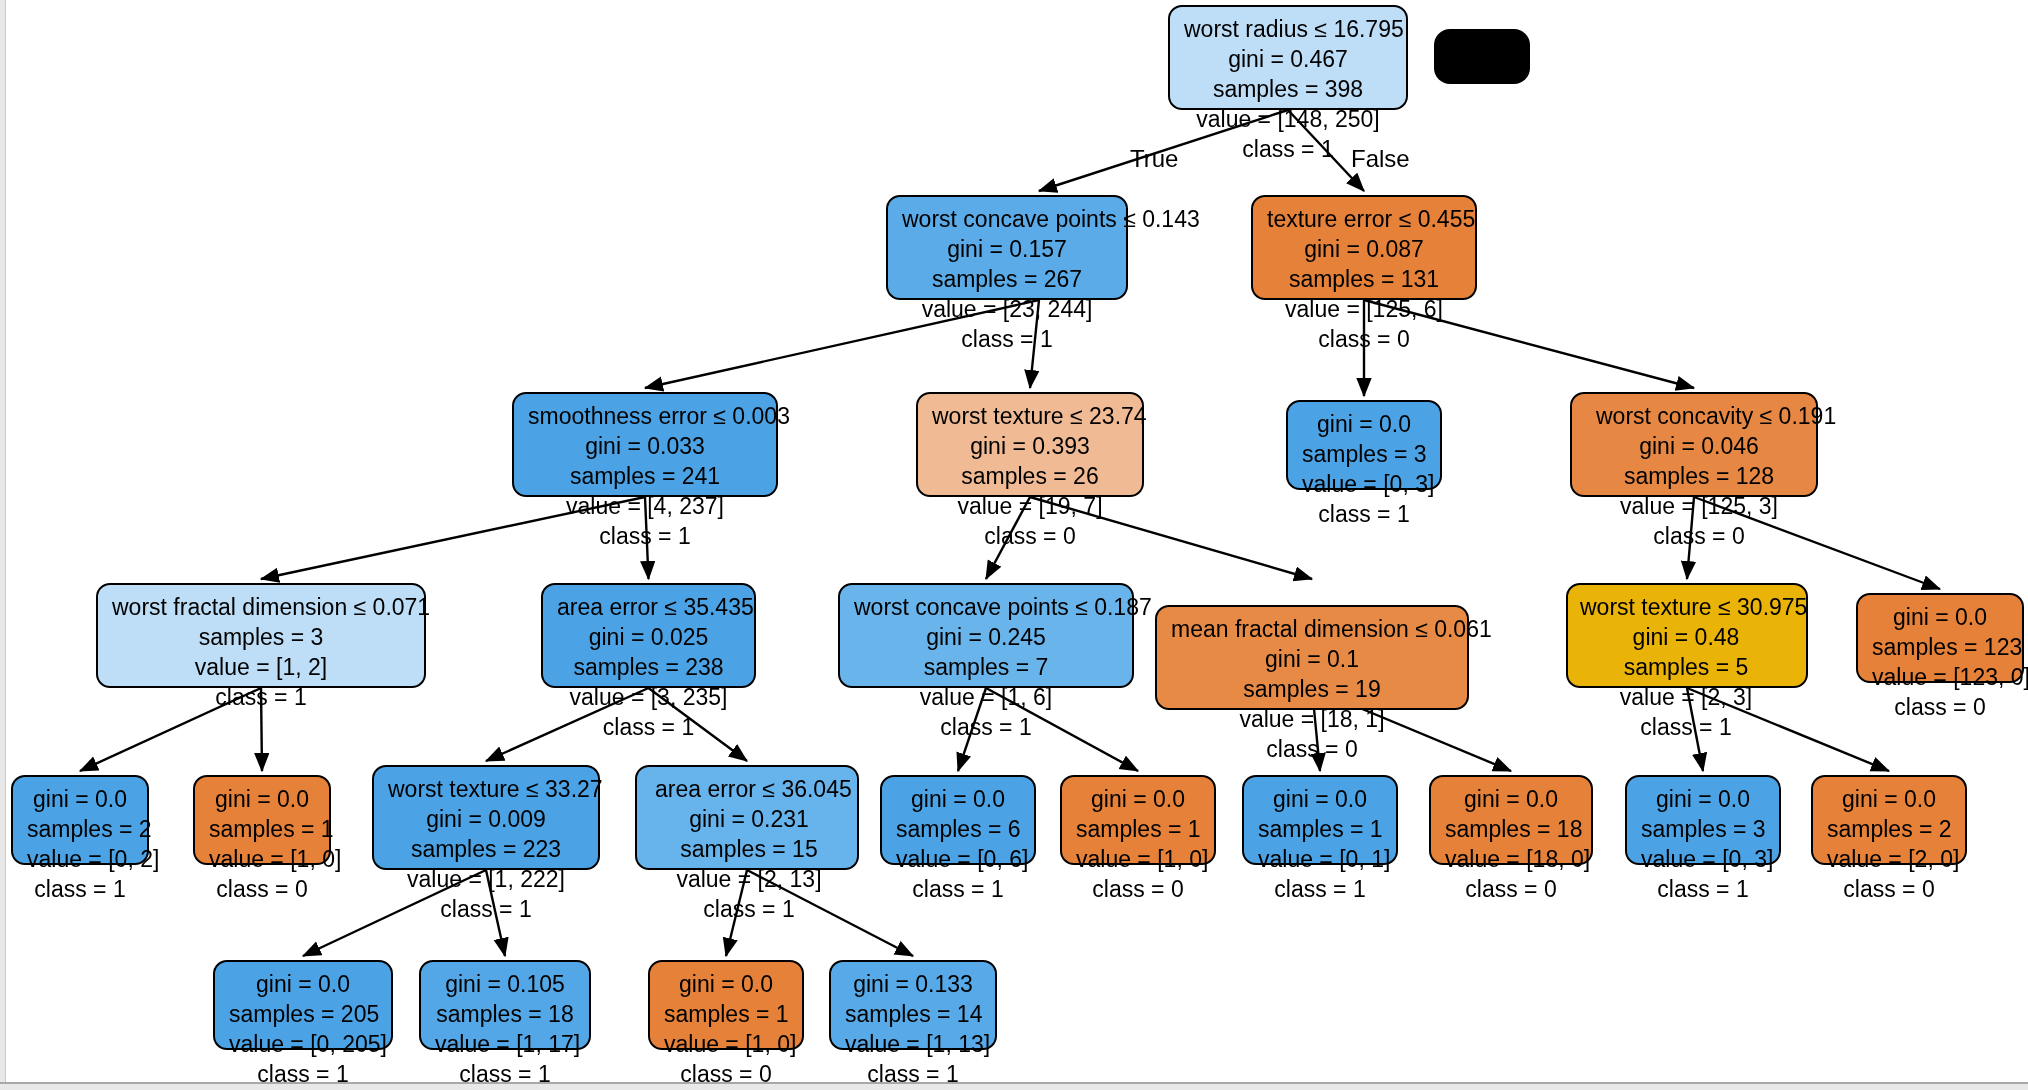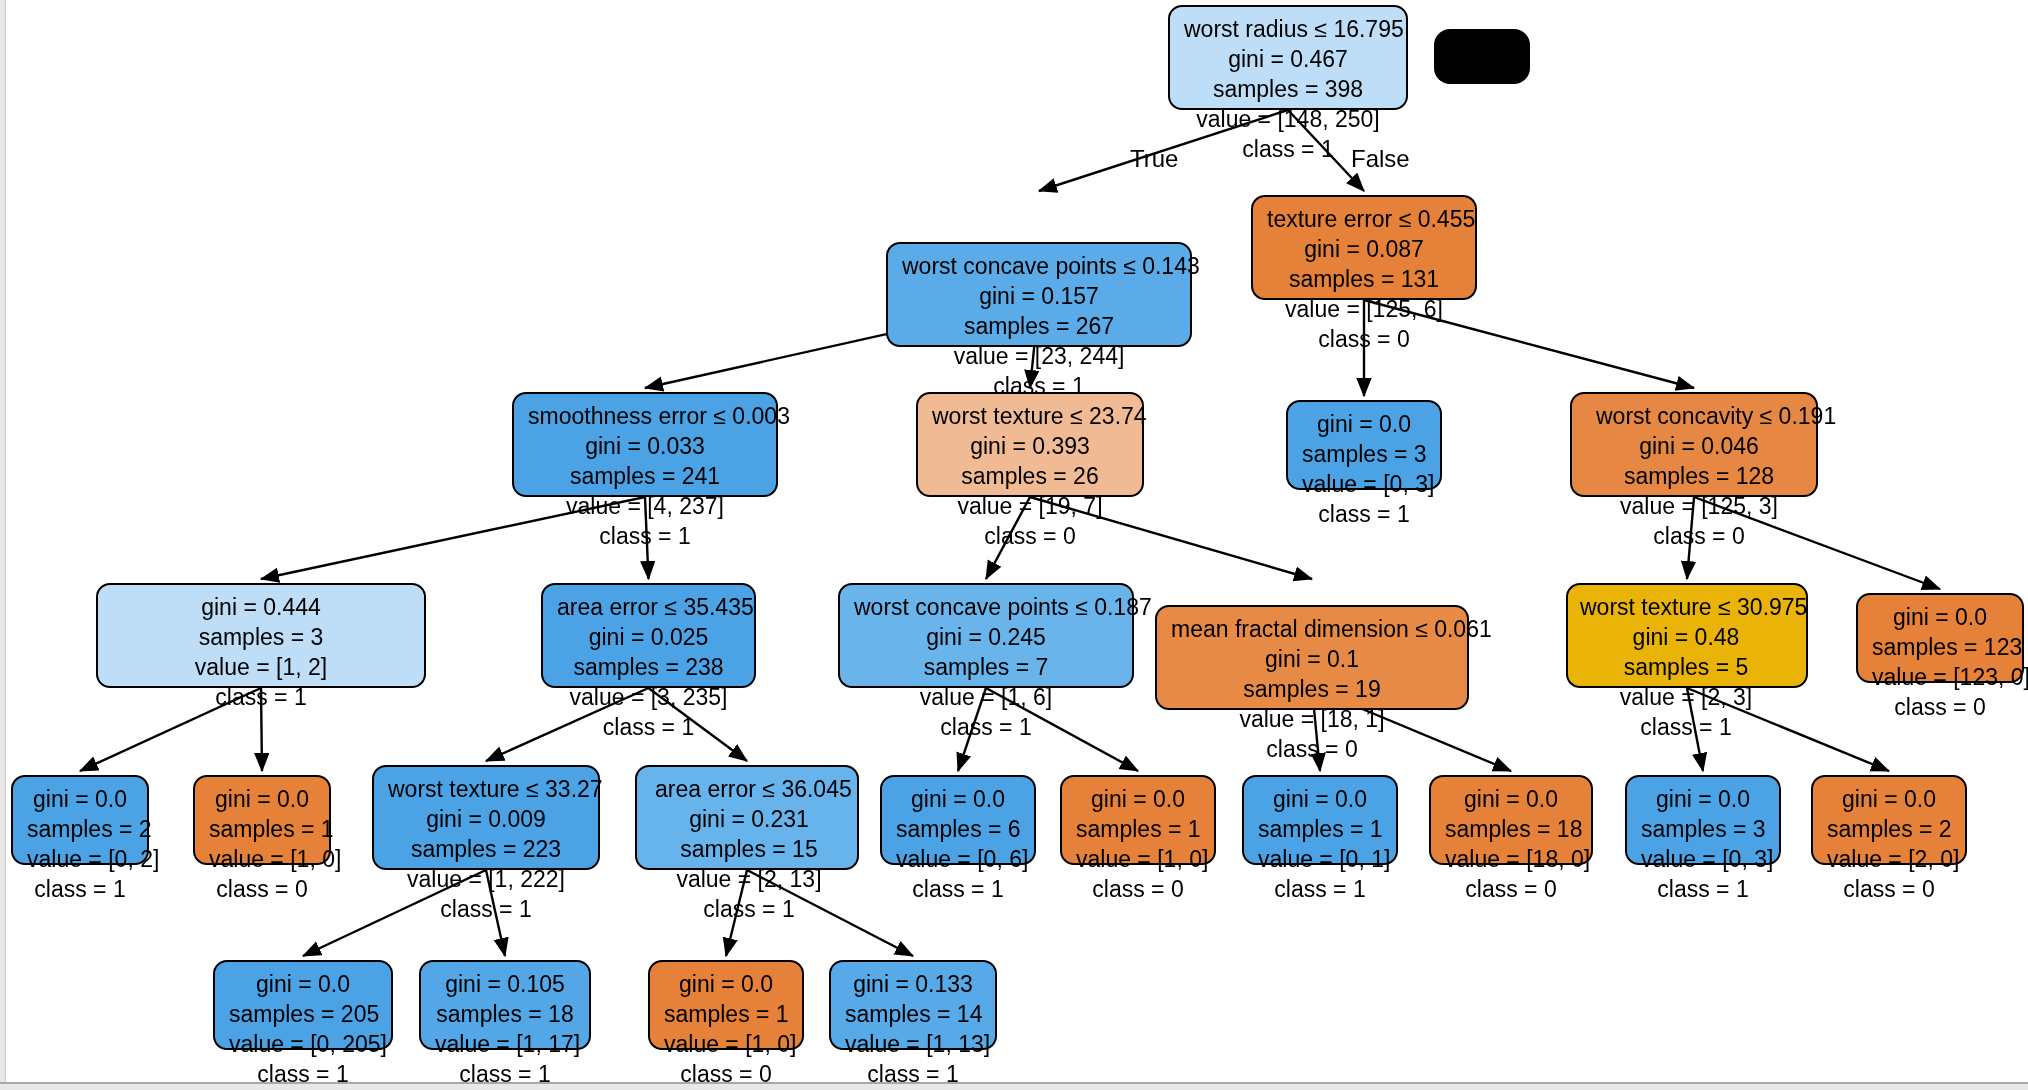--- a/index.html
+++ b/index.html
@@ -115,21 +115,21 @@
       </g>
   </svg>
   <div id="nodes-layer">
       <div class="node" id="node-n0" style="left: 1168px; top: 5px; width: 240px; height: 105px; background: rgb(189, 222, 246);">
         <span class="line">worst radius ≤ 16.795</span>
         <span class="line">gini = 0.467</span>
         <span class="line">samples = 398</span>
         <span class="line">value = [148, 250]</span>
         <span class="line">class = 1</span>
       </div>
-      <div class="node" id="node-n1" style="left: 886px; top: 195px; width: 306px; height: 105px; background: rgb(90, 171, 232); margin-top: 47px;">
+      <div class="node" id="node-n1" style="left: 886px; top: 195px; width: 242px; height: 105px; background: rgb(90, 171, 232);">
         <span class="line">worst concave points ≤ 0.143</span>
         <span class="line">gini = 0.157</span>
         <span class="line">samples = 267</span>
         <span class="line">value = [23, 244]</span>
         <span class="line">class = 1</span>
       </div>
       <div class="node" id="node-n2" style="left: 1251px; top: 195px; width: 226px; height: 105px; background: rgb(229, 129, 57);">
         <span class="line">texture error ≤ 0.455</span>
         <span class="line">gini = 0.087</span>
         <span class="line">samples = 131</span>
@@ -157,21 +157,21 @@
         <span class="line">class = 1</span>
       </div>
       <div class="node" id="node-n6" style="left: 1570px; top: 392px; width: 248px; height: 105px; background: rgb(230, 136, 67); padding-left: 24px;">
         <span class="line">worst concavity ≤ 0.191</span>
         <span class="line">gini = 0.046</span>
         <span class="line">samples = 128</span>
         <span class="line">value = [125, 3]</span>
         <span class="line">class = 0</span>
       </div>
       <div class="node" id="node-n7" style="left: 96px; top: 583px; width: 330px; height: 105px; background: rgb(189, 222, 246);">
-        <span class="line">gini = 0.444</span>
+        <span class="line">worst fractal dimension ≤ 0.071</span>
         <span class="line">samples = 3</span>
         <span class="line">value = [1, 2]</span>
         <span class="line">class = 1</span>
       </div>
       <div class="node" id="node-n8" style="left: 541px; top: 583px; width: 215px; height: 105px; background: rgb(75, 163, 230);">
         <span class="line">area error ≤ 35.435</span>
         <span class="line">gini = 0.025</span>
         <span class="line">samples = 238</span>
         <span class="line">value = [3, 235]</span>
         <span class="line">class = 1</span>

